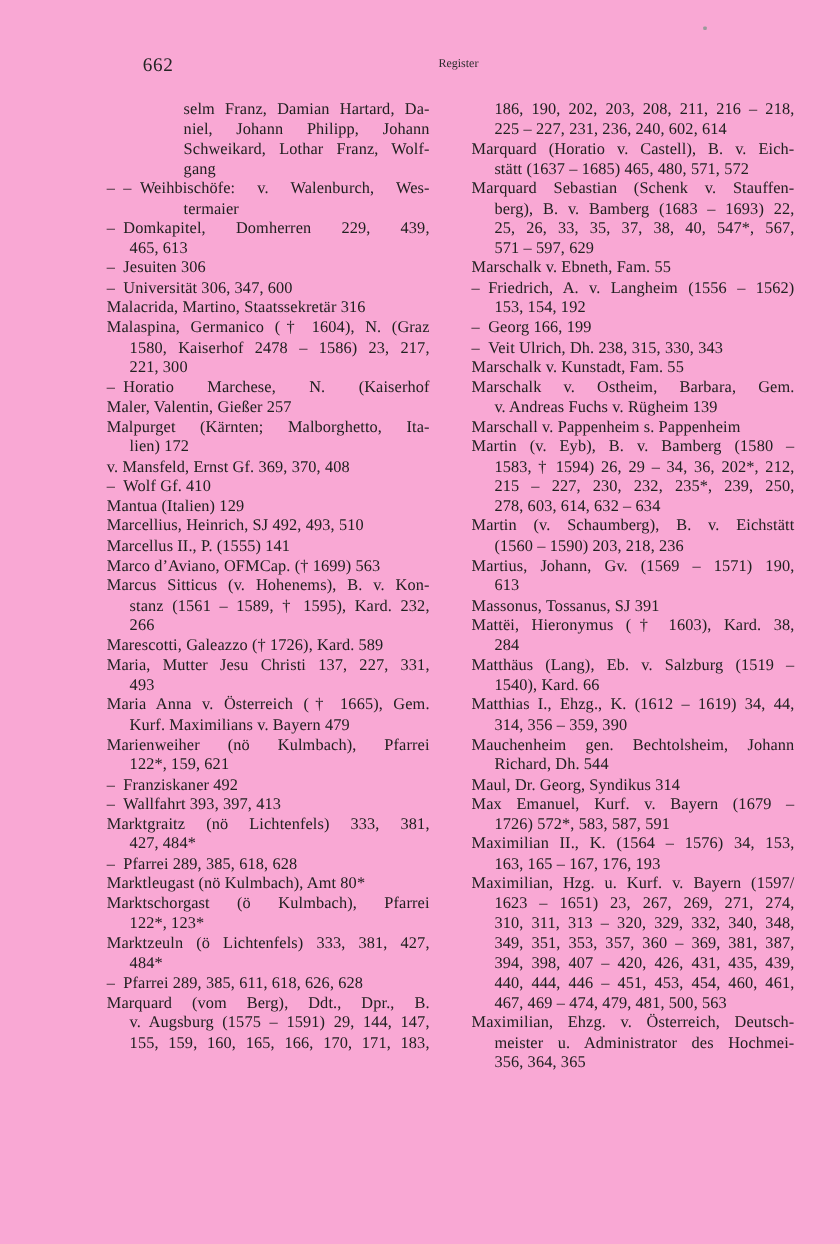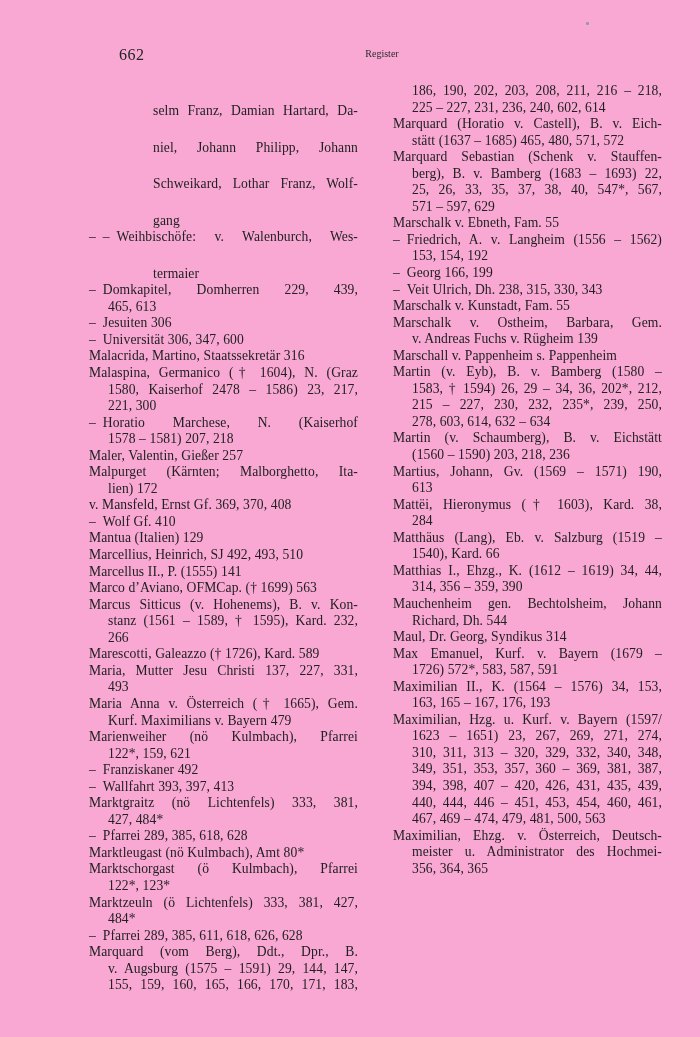--- a/index.html
+++ b/index.html
@@ -44,21 +44,21 @@
   .col-right { left: 393px; }
   .ln {
     height: 16.55px;
     line-height: 16.55px;
     white-space: normal;
     text-align: left;
     letter-spacing: 0.1px;
   }
   .ln.j { text-align: justify; text-align-last: justify; }
   .ln.i1 { padding-left: 19px; }
-  .ln.i2 { padding-left: 64px; margin-top: 20px; }
+  .ln.i2 { padding-left: 64px; }
   .speck {
     position: absolute;
     left: 586px;
     top: 22px;
     width: 3px;
     height: 3px;
     background: #9a9a9a;
     border-radius: 1px;
   }
 </style>
@@ -79,21 +79,20 @@
       <div class="ln i2">termaier</div>
       <div class="ln i0 j">– Domkapitel, Domherren 229, 439,</div>
       <div class="ln i1">465, 613</div>
       <div class="ln i0">– Jesuiten 306</div>
       <div class="ln i0">– Universität 306, 347, 600</div>
       <div class="ln i0">Malacrida, Martino, Staatssekretär 316</div>
       <div class="ln i0 j">Malaspina, Germanico († 1604), N. (Graz</div>
       <div class="ln i1 j">1580, Kaiserhof 2478 – 1586) 23, 217,</div>
       <div class="ln i1">221, 300</div>
       <div class="ln i0 j">– Horatio Marchese, N. (Kaiserhof</div>
-      <div class="ln i1">1578 – 1581) 207, 218</div>
       <div class="ln i0">Maler, Valentin, Gießer 257</div>
       <div class="ln i0 j">Malpurget (Kärnten; Malborghetto, Ita-</div>
       <div class="ln i1">lien) 172</div>
       <div class="ln i0">v. Mansfeld, Ernst Gf. 369, 370, 408</div>
       <div class="ln i0">– Wolf Gf. 410</div>
       <div class="ln i0">Mantua (Italien) 129</div>
       <div class="ln i0">Marcellius, Heinrich, SJ 492, 493, 510</div>
       <div class="ln i0">Marcellus II., P. (1555) 141</div>
       <div class="ln i0">Marco d’Aviano, OFMCap. († 1699) 563</div>
       <div class="ln i0 j">Marcus Sitticus (v. Hohenems), B. v. Kon-</div>
@@ -140,20 +139,21 @@
       <div class="ln i1">v. Andreas Fuchs v. Rügheim 139</div>
       <div class="ln i0">Marschall v. Pappenheim s. Pappenheim</div>
       <div class="ln i0 j">Martin (v. Eyb), B. v. Bamberg (1580 –</div>
       <div class="ln i1 j">1583, † 1594) 26, 29 – 34, 36, 202*, 212,</div>
       <div class="ln i1 j">215 – 227, 230, 232, 235*, 239, 250,</div>
       <div class="ln i1">278, 603, 614, 632 – 634</div>
       <div class="ln i0 j">Martin (v. Schaumberg), B. v. Eichstätt</div>
       <div class="ln i1">(1560 – 1590) 203, 218, 236</div>
       <div class="ln i0 j">Martius, Johann, Gv. (1569 – 1571) 190,</div>
       <div class="ln i1">613</div>
+      <div class="ln i0">Massonus, Tossanus, SJ 391</div>
       <div class="ln i0 j">Mattëi, Hieronymus († 1603), Kard. 38,</div>
       <div class="ln i1">284</div>
       <div class="ln i0 j">Matthäus (Lang), Eb. v. Salzburg (1519 –</div>
       <div class="ln i1">1540), Kard. 66</div>
       <div class="ln i0 j">Matthias I., Ehzg., K. (1612 – 1619) 34, 44,</div>
       <div class="ln i1">314, 356 – 359, 390</div>
       <div class="ln i0 j">Mauchenheim gen. Bechtolsheim, Johann</div>
       <div class="ln i1">Richard, Dh. 544</div>
       <div class="ln i0">Maul, Dr. Georg, Syndikus 314</div>
       <div class="ln i0 j">Max Emanuel, Kurf. v. Bayern (1679 –</div>

